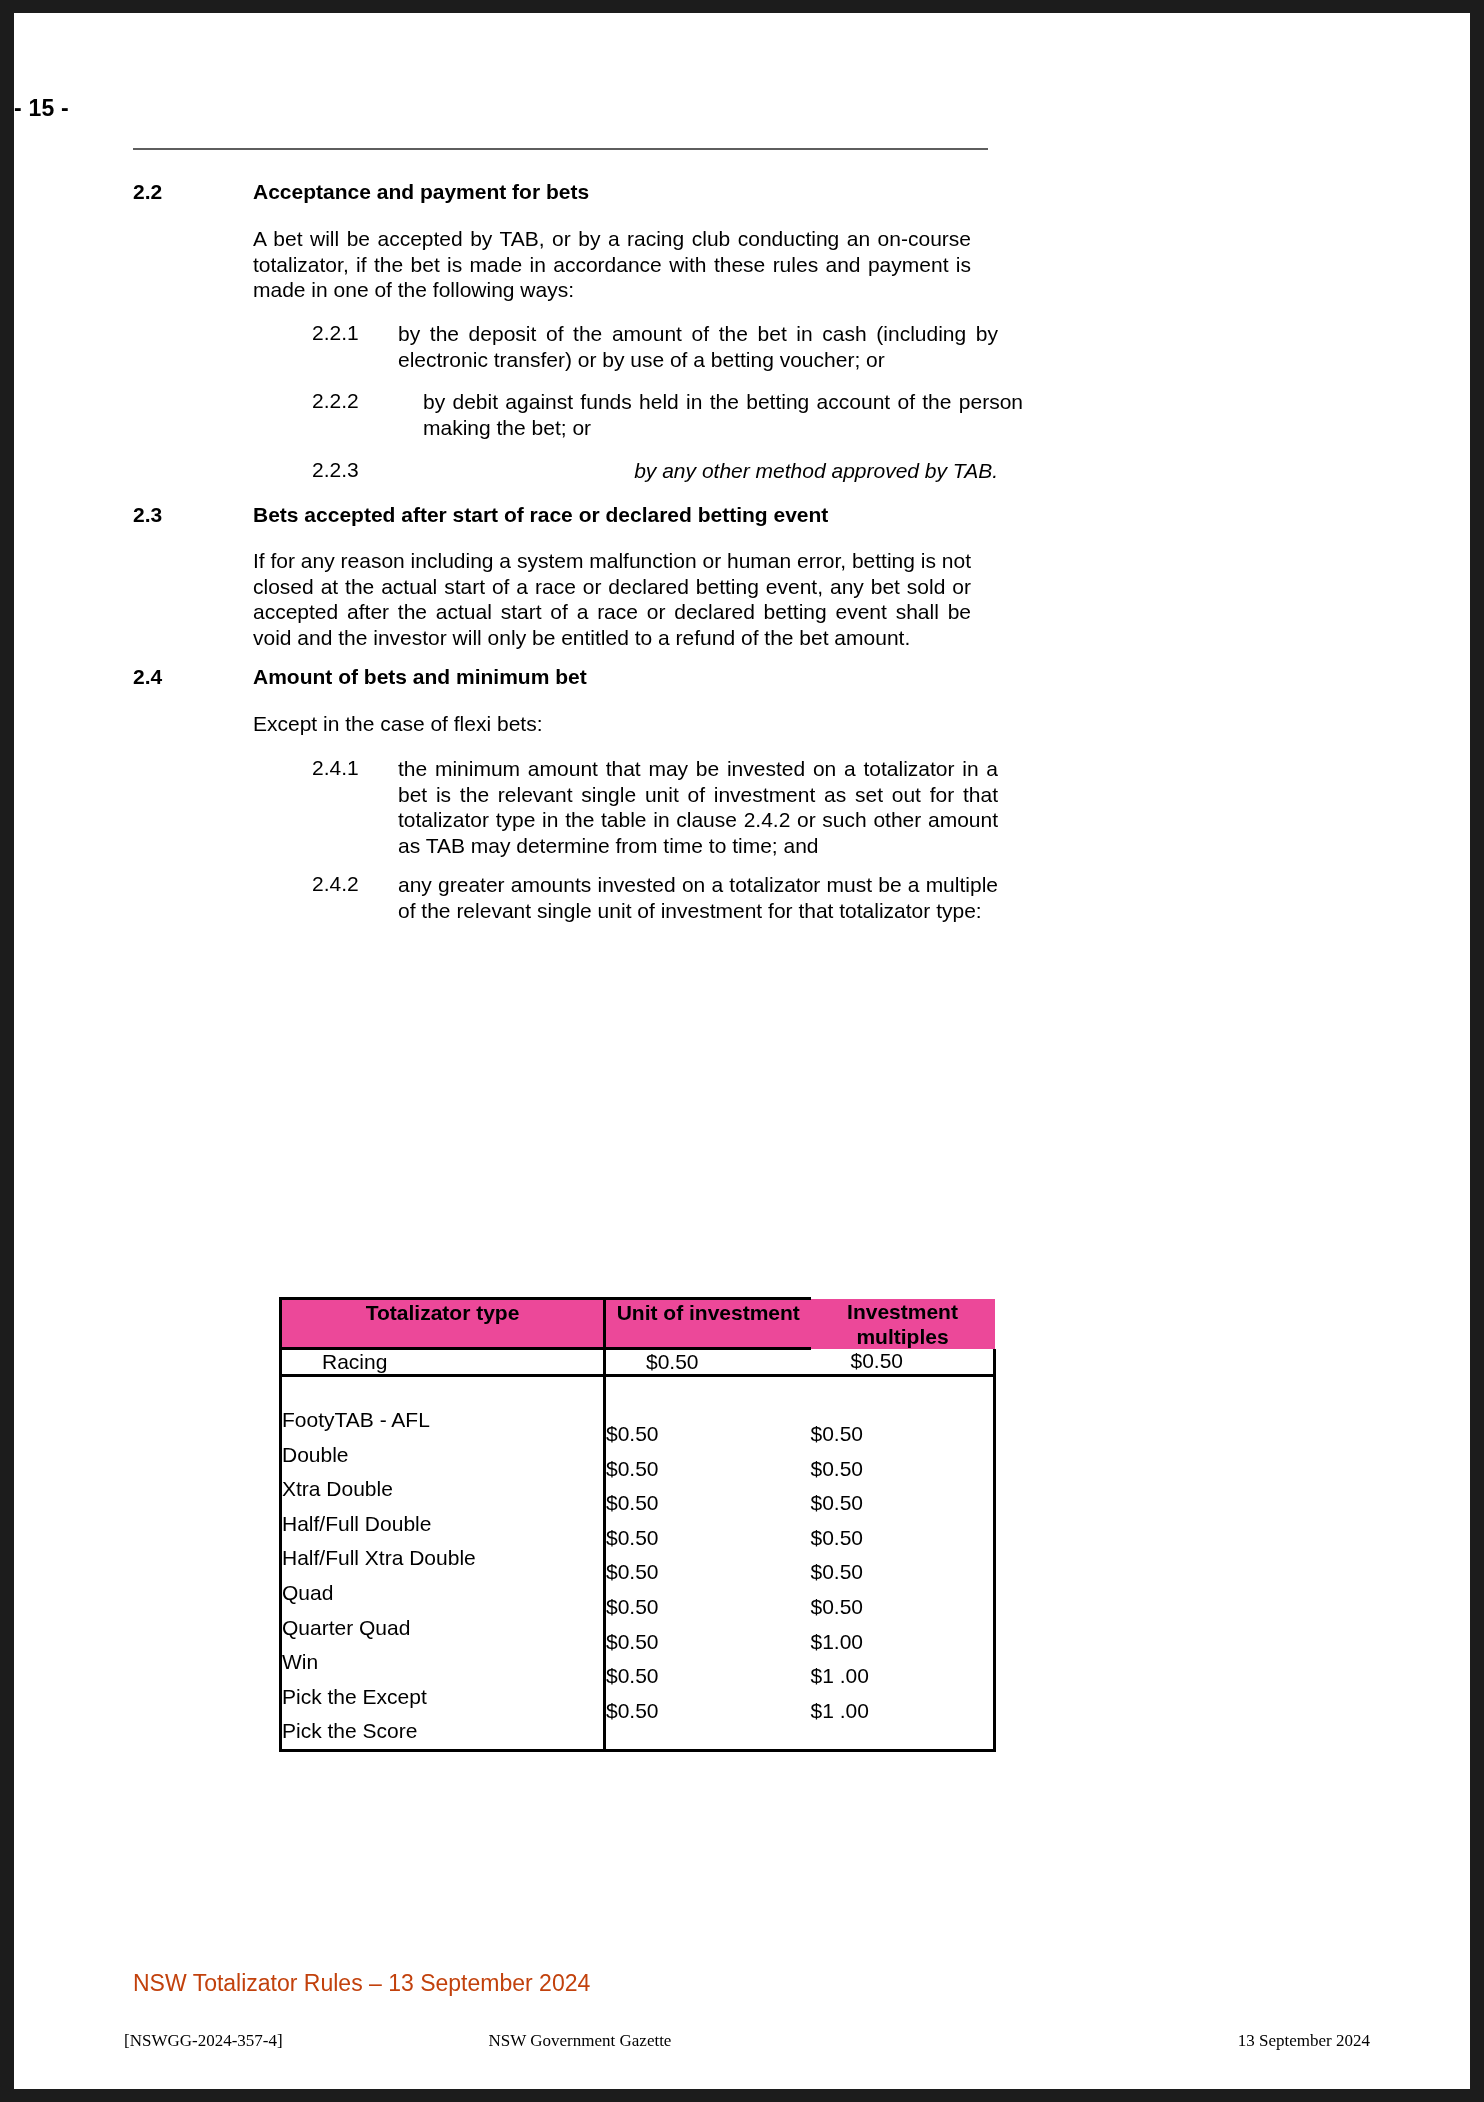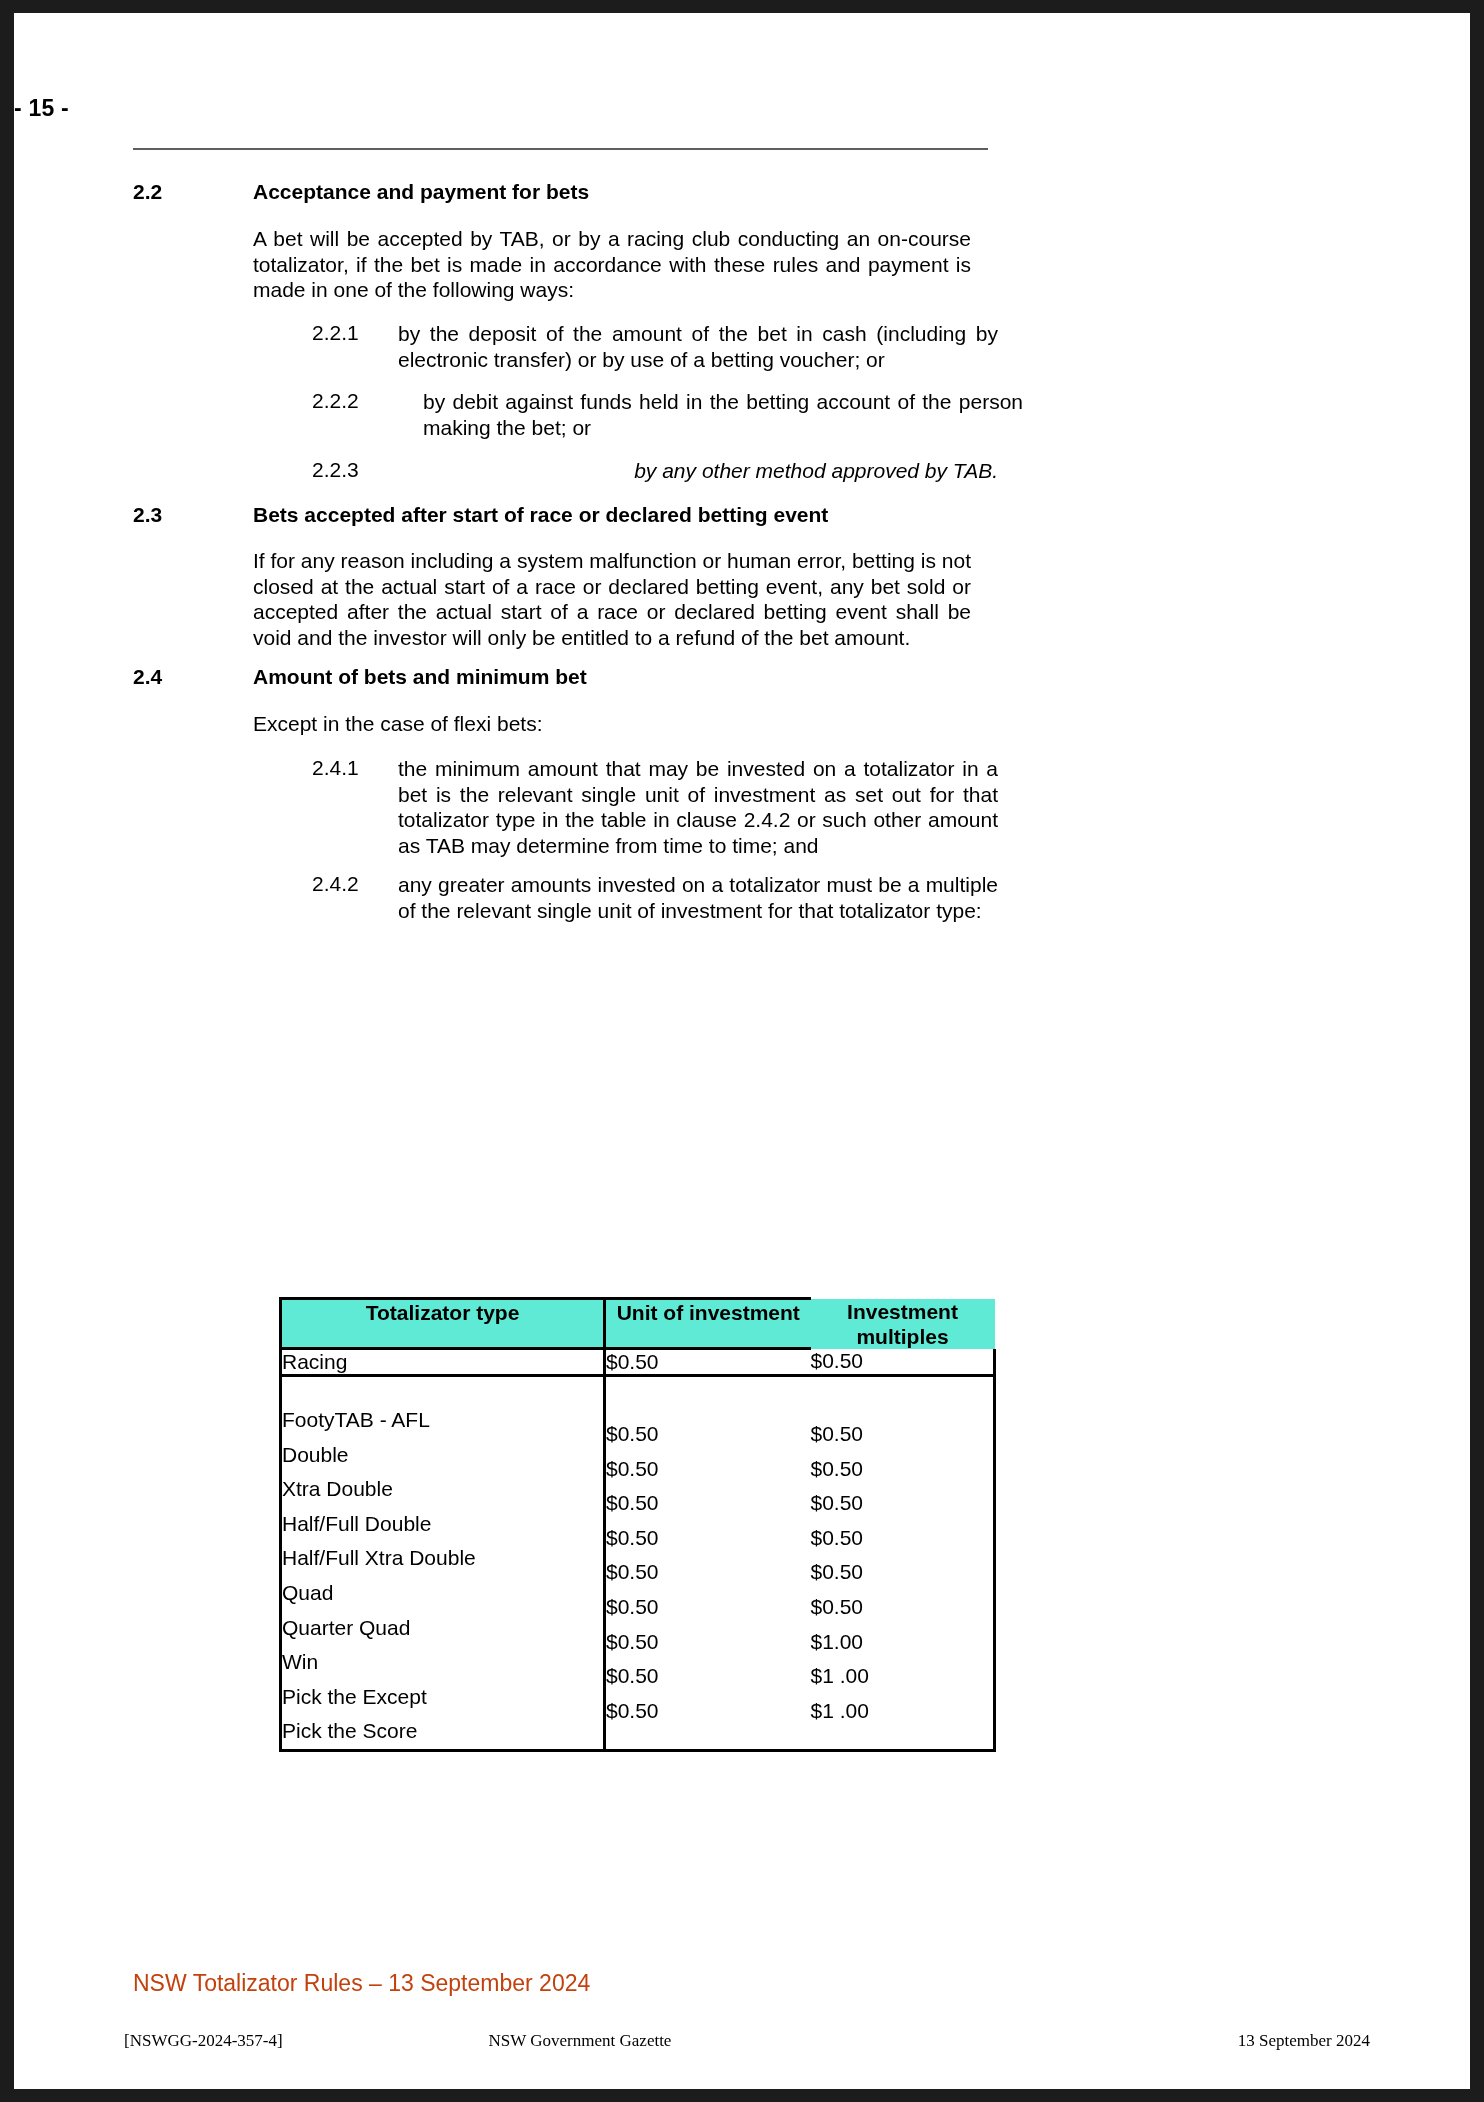--- a/index.html
+++ b/index.html
@@ -138,21 +138,21 @@
     width: 714px;
     table-layout: fixed;
     font-size: 21px;
     color: #000;
   }
   table.inv th, table.inv td {
     vertical-align: top;
     padding: 0;
   }
   .th-cell {
-    background: #5eead4;
+    background: #ec4899;
     font-weight: bold;
     font-size: 21px;
     line-height: 25px;
     padding: 22px 14px 24px 14px;
     box-sizing: border-box;
   }
   .th-1 {
     border-top: 3px solid #000;
     border-left: 3px solid #000;
     border-bottom: 3px solid #000;
@@ -175,21 +175,21 @@
     font-size: 21px;
     line-height: 24px;
   }
   .td-1 {
     border-left: 3px solid #000;
     border-right: 3px solid #000;
   }
   .td-2 { border-right: 0; }
   .td-3 { border-right: 3px solid #000; }
 
-  .row-racing .td-cell { border-bottom: 3px solid #000; }
+  .row-racing .td-cell { border-bottom: 3px solid #000; padding-left: 40px; }
   .row-last .td-cell { border-bottom: 3px solid #000; }
 
   .stacked { line-height: 0; }
   .stacked div {
     line-height: 34.6px;
     font-size: 21px;
     white-space: nowrap;
   }
   .stacked-vals div {
     line-height: 34.6px;

